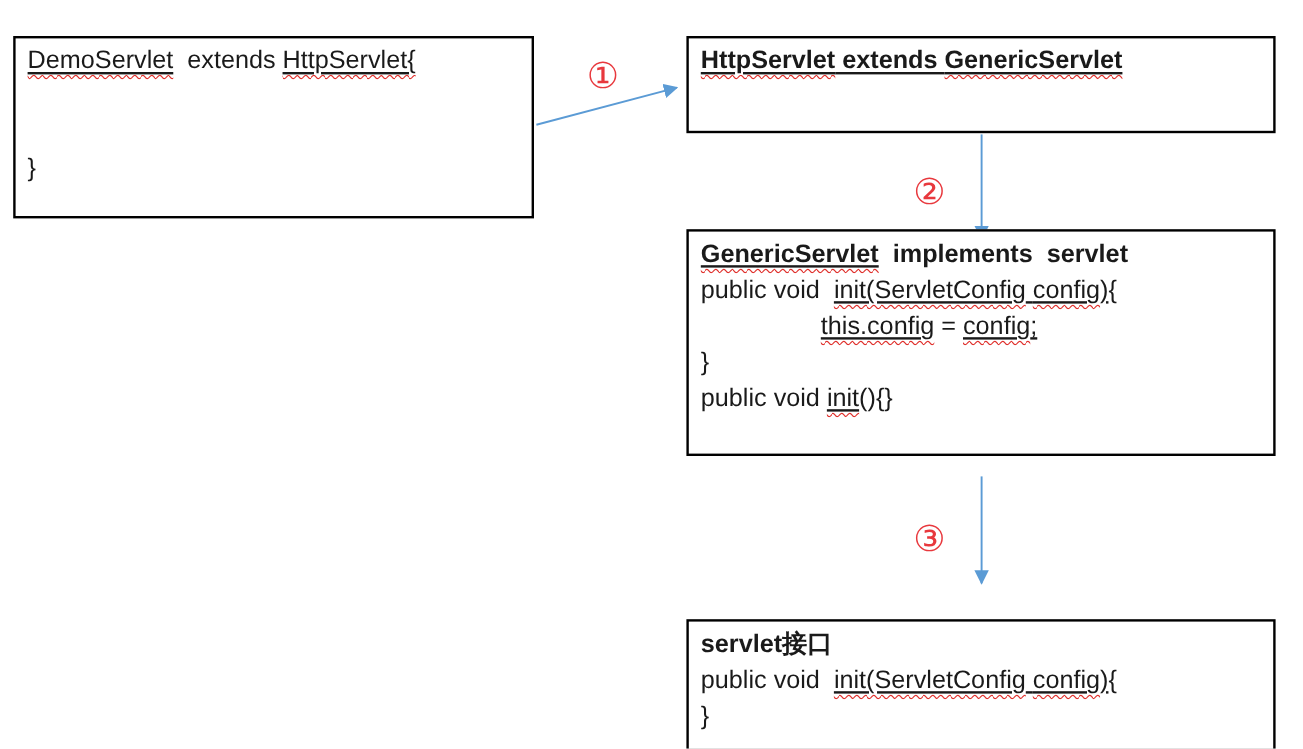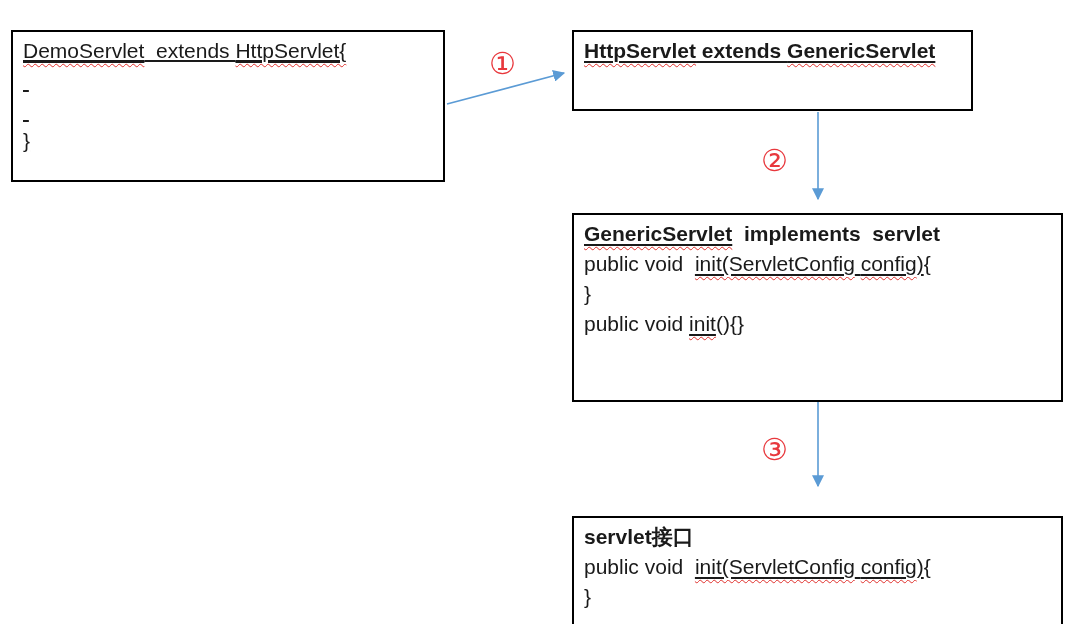--- a/index.html
+++ b/index.html
@@ -20,23 +20,23 @@
     color:var(--color-text);
     overflow:hidden;
   }
   .box{
     position:absolute;
     border:2px solid var(--color-box_border);
     background:#ffffff;
     box-sizing:border-box;
     padding:4px 10px;
   }
-  #box-demo   {left:11px;  top:30px;  width:434px; height:152px;text-decoration:underline;}
-  #box-http   {left:572px; top:30px;  width:401px; height:81px;}
-  #box-generic{left:572px; top:213px; width:491px; height:189px;}
+  #box-demo   {left:11px;  top:30px;  width:434px; height:152px;}
+  #box-http   {left:572px; top:30px;  width:491px; height:81px;}
+  #box-generic{left:572px; top:191px; width:491px; height:189px;}
   #box-servlet{left:572px; top:516px; width:491px; height:110px;}
 
   .line{line-height:30px;white-space:pre-wrap;}
   .line.ind{padding-left:100px;}
   .b{font-weight:bold;}
   .u{
     text-decoration:underline;
     text-decoration-color:var(--color-text);
     text-decoration-thickness:1.5px;
     text-underline-offset:3px;
@@ -92,20 +92,21 @@
       <div class="line"><span>}</span></div>
     </div>
 
   <div class="box" id="box-http">
       <div class="line"><span class="b u"><span class="sq">HttpServlet</span></span><span class="b u"> extends </span><span class="b u"><span class="sq">GenericServlet</span></span></div>
     </div>
 
   <div class="box" id="box-generic">
       <div class="line"><span class="b u"><span class="sq">GenericServlet</span></span><span class="b">  implements  servlet</span></div>
       <div class="line"><span>public void  </span><span class="u"><span class="sq">init(ServletConfig</span></span><span class="u"> </span><span class="u"><span class="sq">config</span></span><span class="u">)</span><span>{</span></div>
+      <div class="line ind"><span class="u"><span class="sq">this.config</span></span><span> = </span><span class="u"><span class="sq">config</span></span><span class="u">;</span></div>
       <div class="line"><span>}</span></div>
       <div class="line"><span>public void </span><span class="u"><span class="sq">init</span></span><span>(){}</span></div>
     </div>
 
   <div class="box" id="box-servlet">
       <div class="line"><span class="b">servlet接口</span></div>
       <div class="line"><span>public void  </span><span class="u"><span class="sq">init(ServletConfig</span></span><span class="u"> </span><span class="u"><span class="sq">config</span></span><span class="u">)</span><span>{</span></div>
       <div class="line"><span>}</span></div>
     </div>
 

